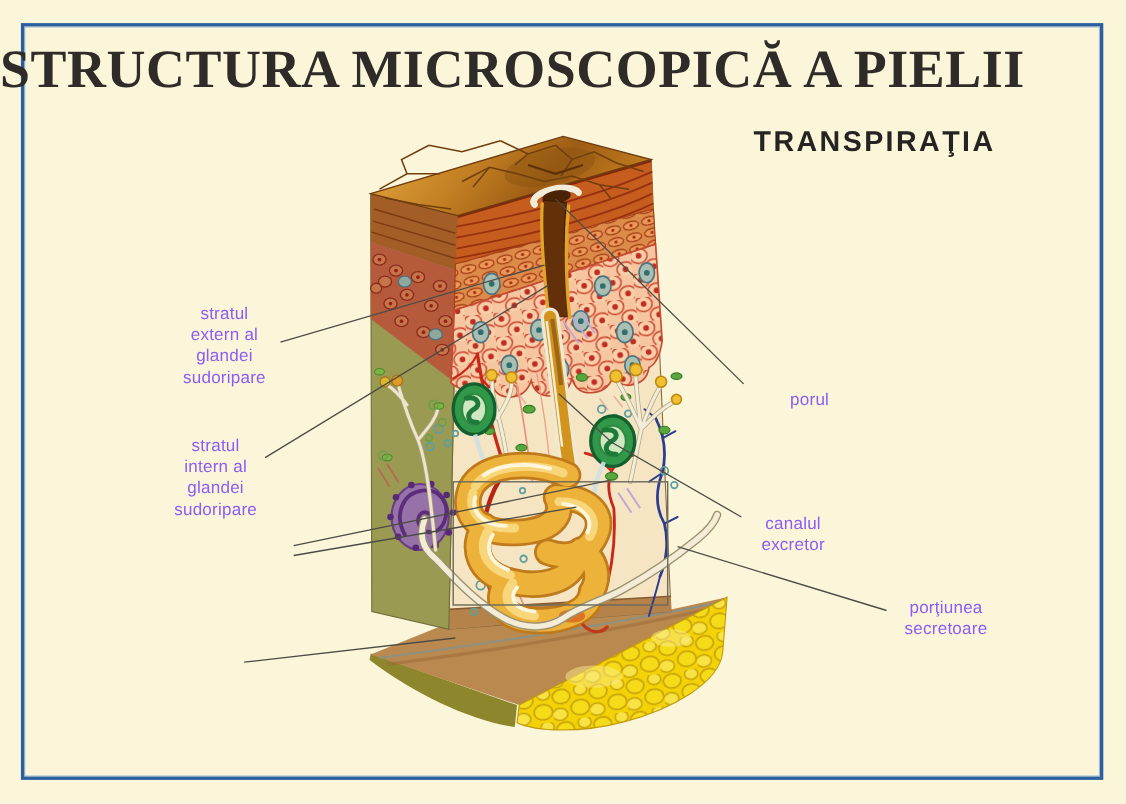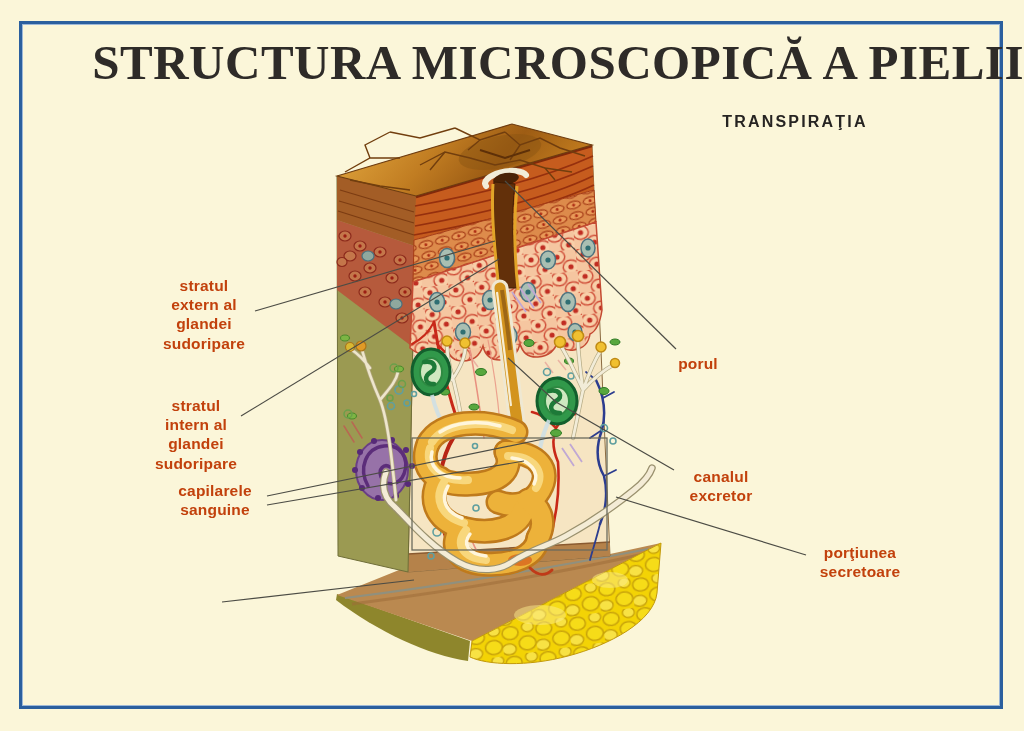--- a/index.html
+++ b/index.html
@@ -1,28 +1,28 @@
 <!DOCTYPE html>
 <html><head>
 <meta charset="utf-8">
 <style>
   html,body{margin:0;padding:0;width:1024px;height:731px;overflow:hidden;background:#FBF6D9;}
   #poster{position:relative;width:1024px;height:731px;background:#FBF6D9;font-family:"Liberation Sans",sans-serif;}
   #frame{position:absolute;left:19px;top:21px;width:978px;height:682px;border:3px solid #2B5F9E;box-shadow:inset 0 0 0 1px #9db8d8;}
-  #title{position:absolute;left:0;top:34px;width:1024px;text-align:right;
+  #title{position:absolute;left:0;top:34px;width:1024px;text-align:left;
          font-family:"Liberation Serif",serif;font-weight:bold;font-size:49px;color:#2E2B28;letter-spacing:.5px;}
-  .lbl{position:absolute;font-weight:bold;font-size:15.5px;line-height:1.24;color:#c2410c;
+  .lbl{position:absolute;font-weight:normal;font-size:15.5px;line-height:1.24;color:#8b5cf6;
        text-align:center;white-space:pre-line;letter-spacing:.2px;}
   #subtitle{position:absolute;left:664px;top:112px;width:262px;text-align:center;
-            font-weight:bold;font-size:16px;letter-spacing:2.2px;color:#262422;}
+            font-weight:bold;font-size:26px;letter-spacing:2.2px;color:#262422;}
   #lbl-extern{left:118px;top:276px;width:172px;}
   #lbl-intern{left:110px;top:396px;width:172px;}
   #lbl-capilare{left:129px;top:481px;width:172px;}
   #lbl-terminatia{left:88px;top:589px;width:168px;}
-  #lbl-porul{left:638px;top:354px;width:120px;}
+  #lbl-porul{left:676px;top:354px;width:120px;}
   #lbl-canalul{left:661px;top:467px;width:120px;}
   #lbl-portiunea{left:788px;top:543px;width:144px;text-align:center;}
   svg{position:absolute;left:0;top:0;}
 </style>
 </head>
 <body>
 
 <div id="poster">
   <div id="frame"></div>
   <div id="title">STRUCTURA MICROSCOPICĂ A PIELII</div>
@@ -351,20 +351,18 @@
   </svg>
 
   <div id="lbl-extern" class="lbl">stratul
 extern al
 glandei
 sudoripare</div>
   <div id="lbl-intern" class="lbl">stratul
 intern al
 glandei
 sudoripare</div>
-  <div id="lbl-capilare" class="lbl">capilarele
-sanguine</div>
   <div id="lbl-porul" class="lbl">porul</div>
   <div id="lbl-canalul" class="lbl">canalul
 excretor</div>
   <div id="lbl-portiunea" class="lbl">porţiunea
 secretoare</div>
 </div>
 
 </body></html>

